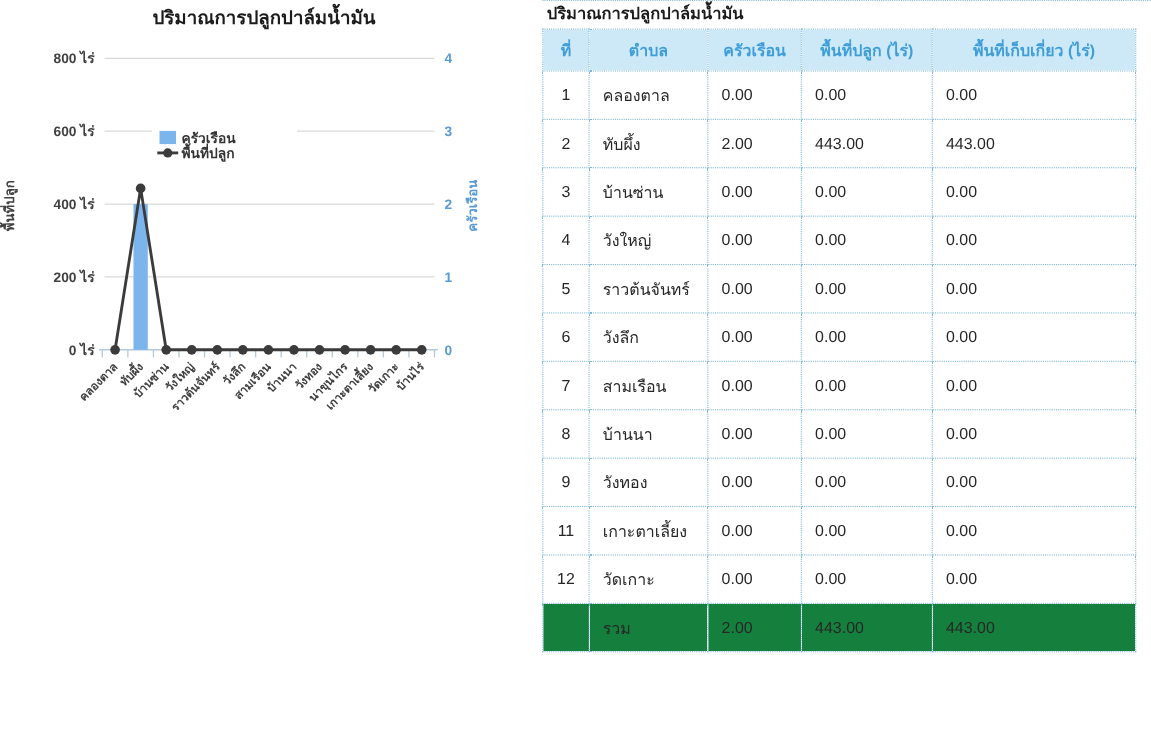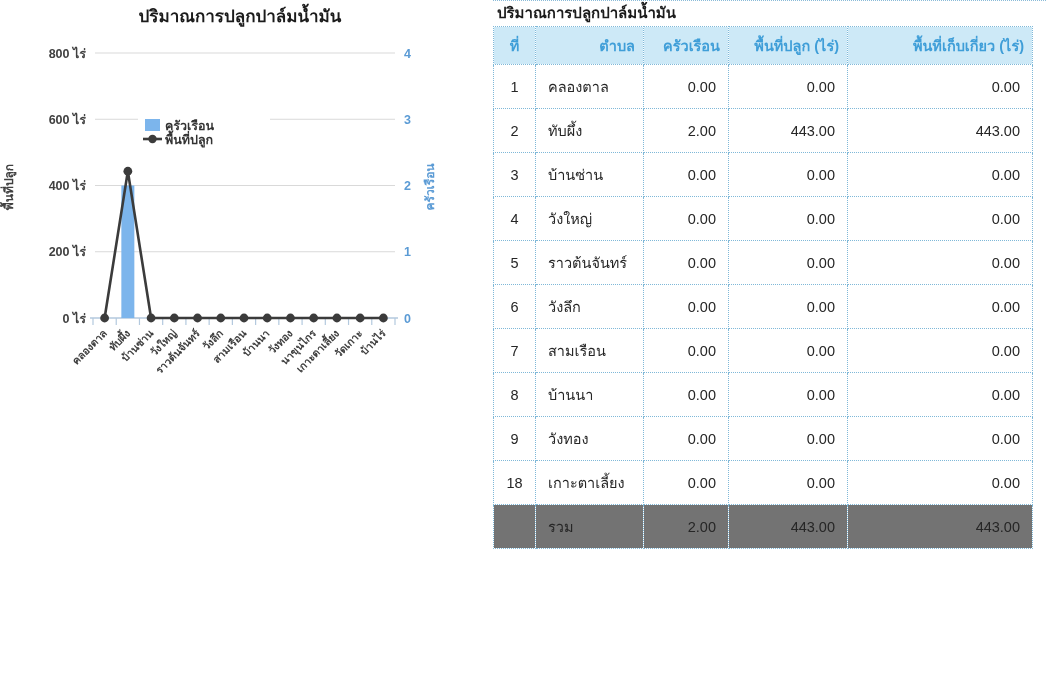--- a/index.html
+++ b/index.html
@@ -21,28 +21,28 @@
   }
   table.data-table{
     border-collapse:collapse;width:539px;table-layout:fixed;
     font-size:14.5px;color:#262626;
   }
   table.data-table th, table.data-table td{
     border:1px dotted #7fb8d8;overflow:hidden;white-space:nowrap;
   }
   table.data-table th{
     height:37px;background:#cde9f7;color:#3f9ed8;
-    font-weight:bold;text-align:right;padding:0 8px;font-size:14.5px;
+    font-weight:bold;text-align:center;padding:0 8px;font-size:14.5px;
   }
   table.data-table th.c0{text-align:center;padding:0;}
   table.data-table td{height:43px;padding:0 12px;background:#ffffff;}
   table.data-table td.idx{text-align:center;padding:0;}
   table.data-table td.name{text-align:left;}
-  table.data-table td.num{text-align:right;}
-  table.data-table tr.total-row td{background:#737373;}
+  table.data-table td.num{}
+  table.data-table tr.total-row td{background:#15803d;}
 </style>
 </head>
 <body>
 
 <div class="stage">
 
   <div class="chart-panel">
     <svg id="chart-svg" width="493" height="400" viewBox="0 0 493 400" style="font-family:&quot;Liberation Sans&quot;, sans-serif;">
         <line x1="95" y1="251.75" x2="395" y2="251.75" stroke="#d9d9d9" stroke-width="1.2"></line>
         <line x1="95" y1="185.5" x2="395" y2="185.5" stroke="#d9d9d9" stroke-width="1.2"></line>
@@ -190,22 +190,29 @@
             <td class="num">0.00</td>
           </tr>
           <tr>
             <td class="idx">9</td>
             <td class="name">วังทอง</td>
             <td class="num">0.00</td>
             <td class="num">0.00</td>
             <td class="num">0.00</td>
           </tr>
           <tr>
-            <td class="idx">18</td>
+            <td class="idx">11</td>
             <td class="name">เกาะตาเลี้ยง</td>
+            <td class="num">0.00</td>
+            <td class="num">0.00</td>
+            <td class="num">0.00</td>
+          </tr>
+          <tr>
+            <td class="idx">12</td>
+            <td class="name">วัดเกาะ</td>
             <td class="num">0.00</td>
             <td class="num">0.00</td>
             <td class="num">0.00</td>
           </tr>
           <tr class="total-row">
             <td class="idx"></td>
             <td class="name">รวม</td>
             <td class="num">2.00</td>
             <td class="num">443.00</td>
             <td class="num">443.00</td>

